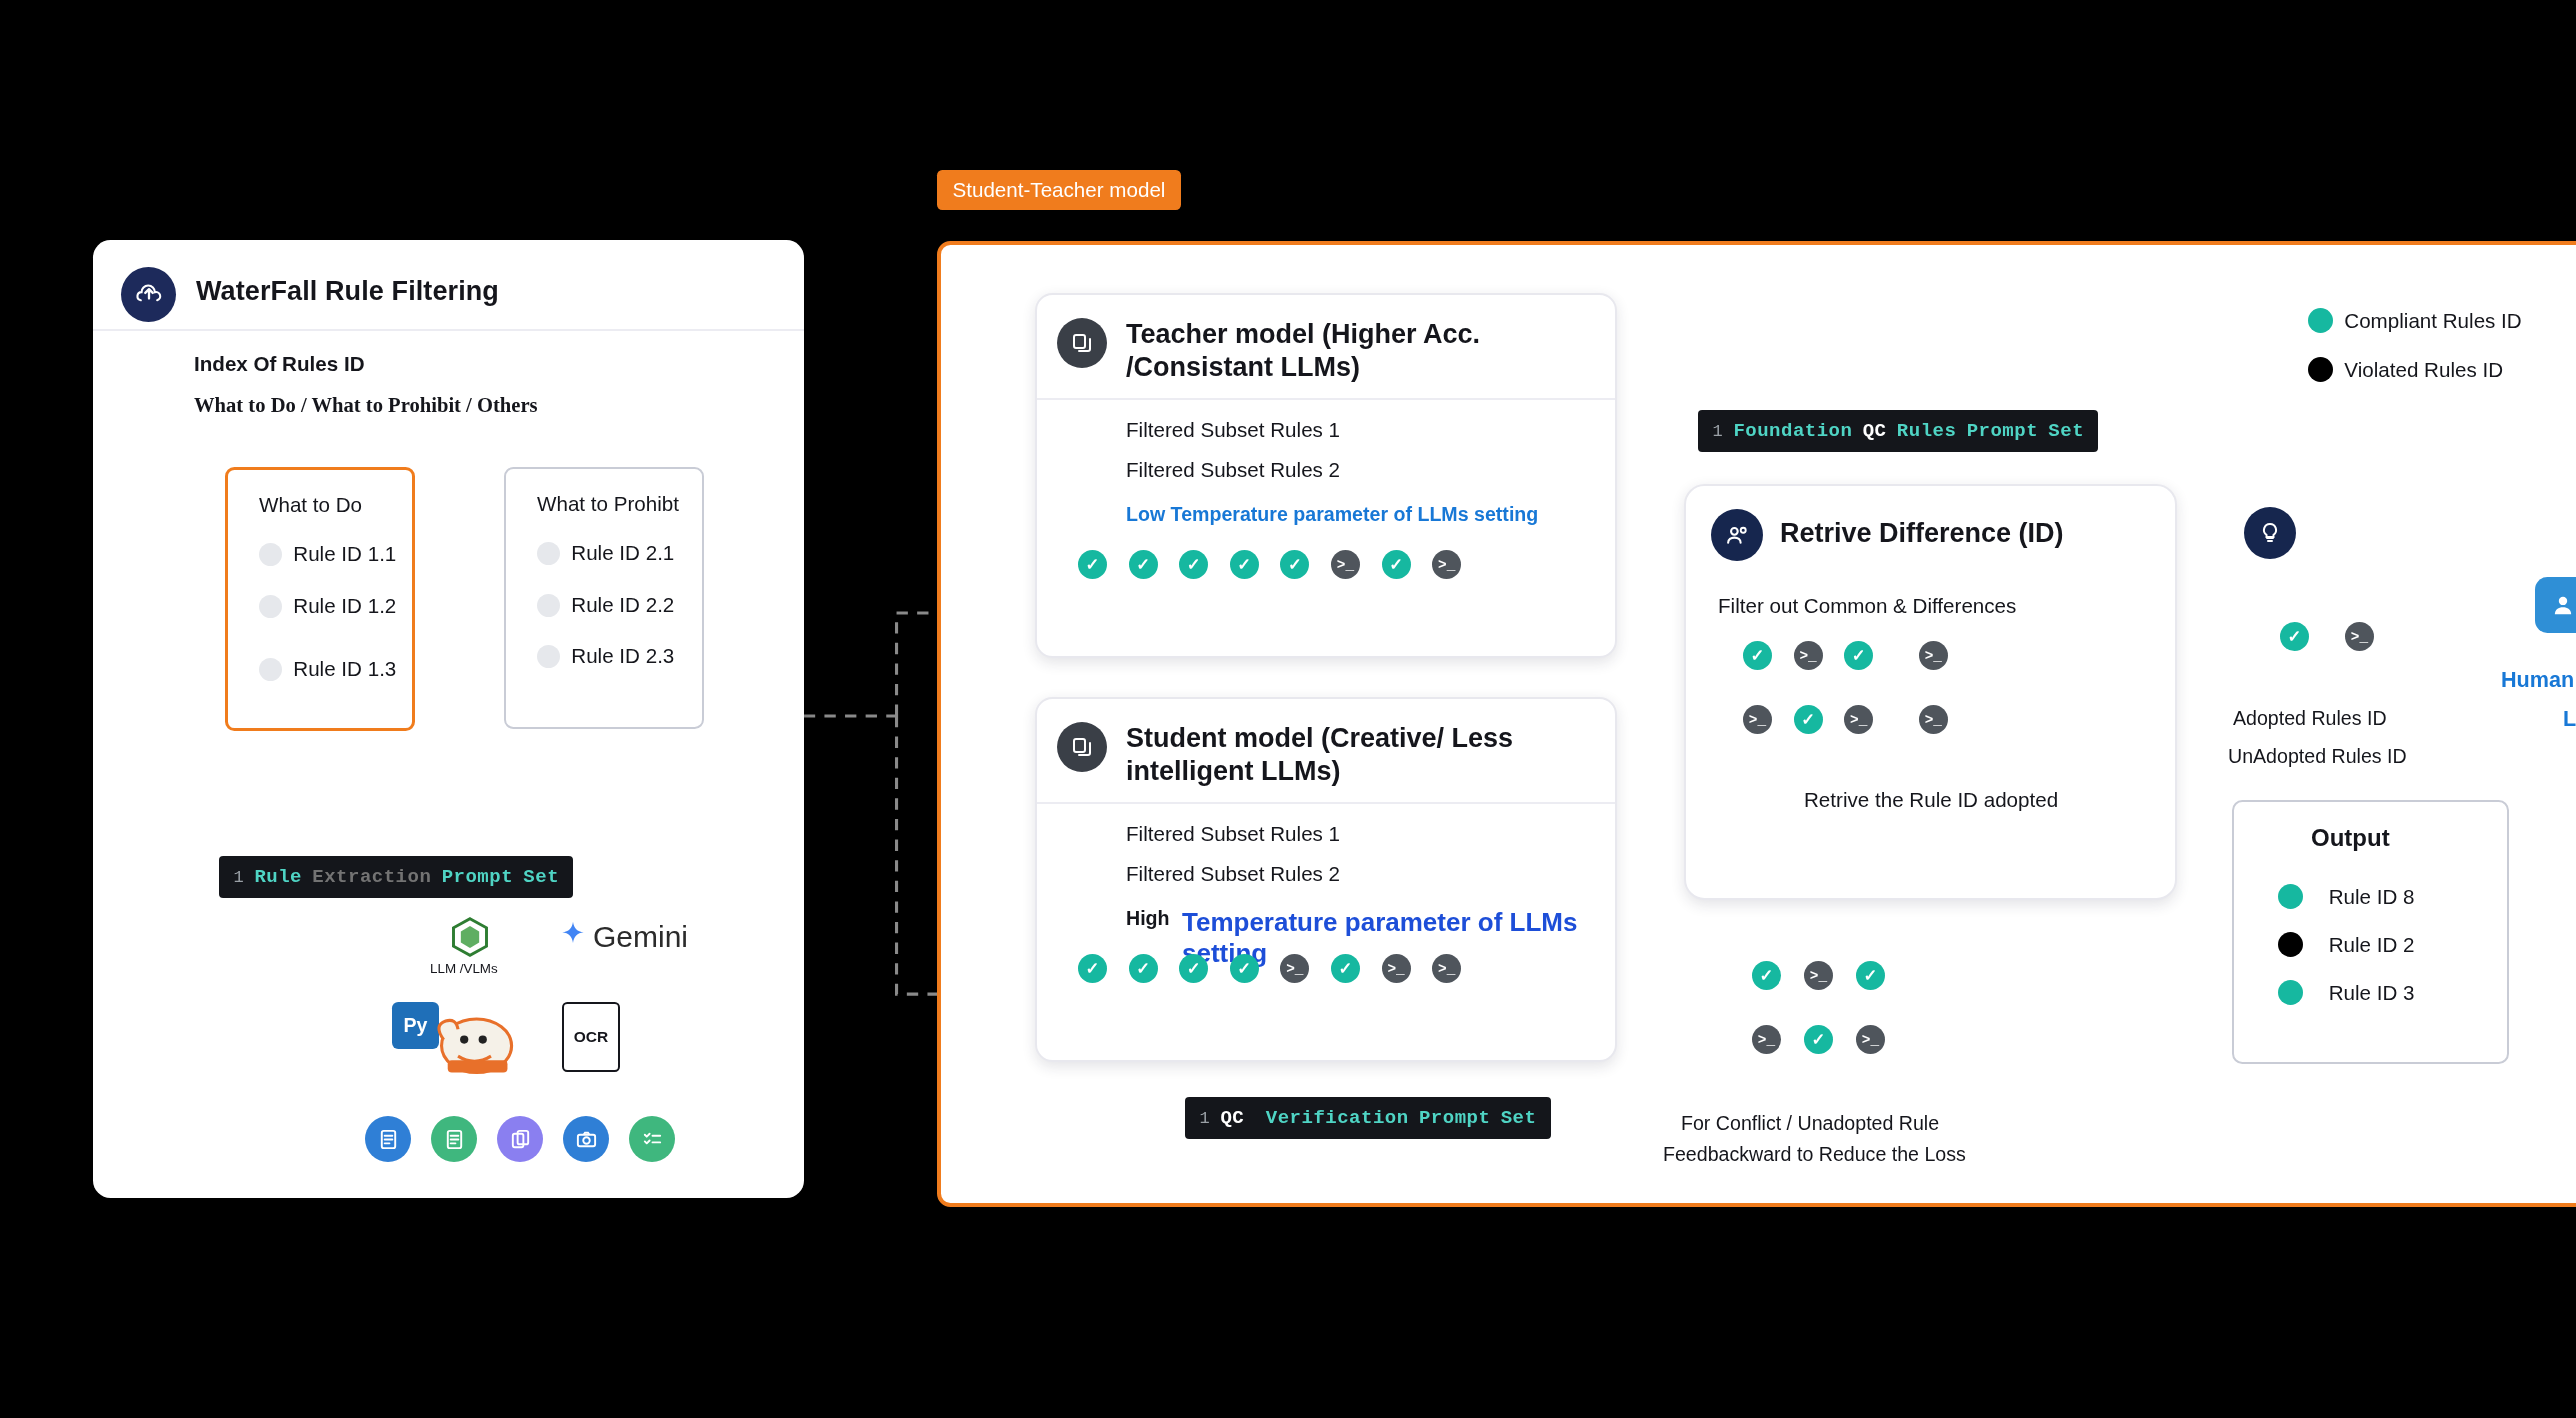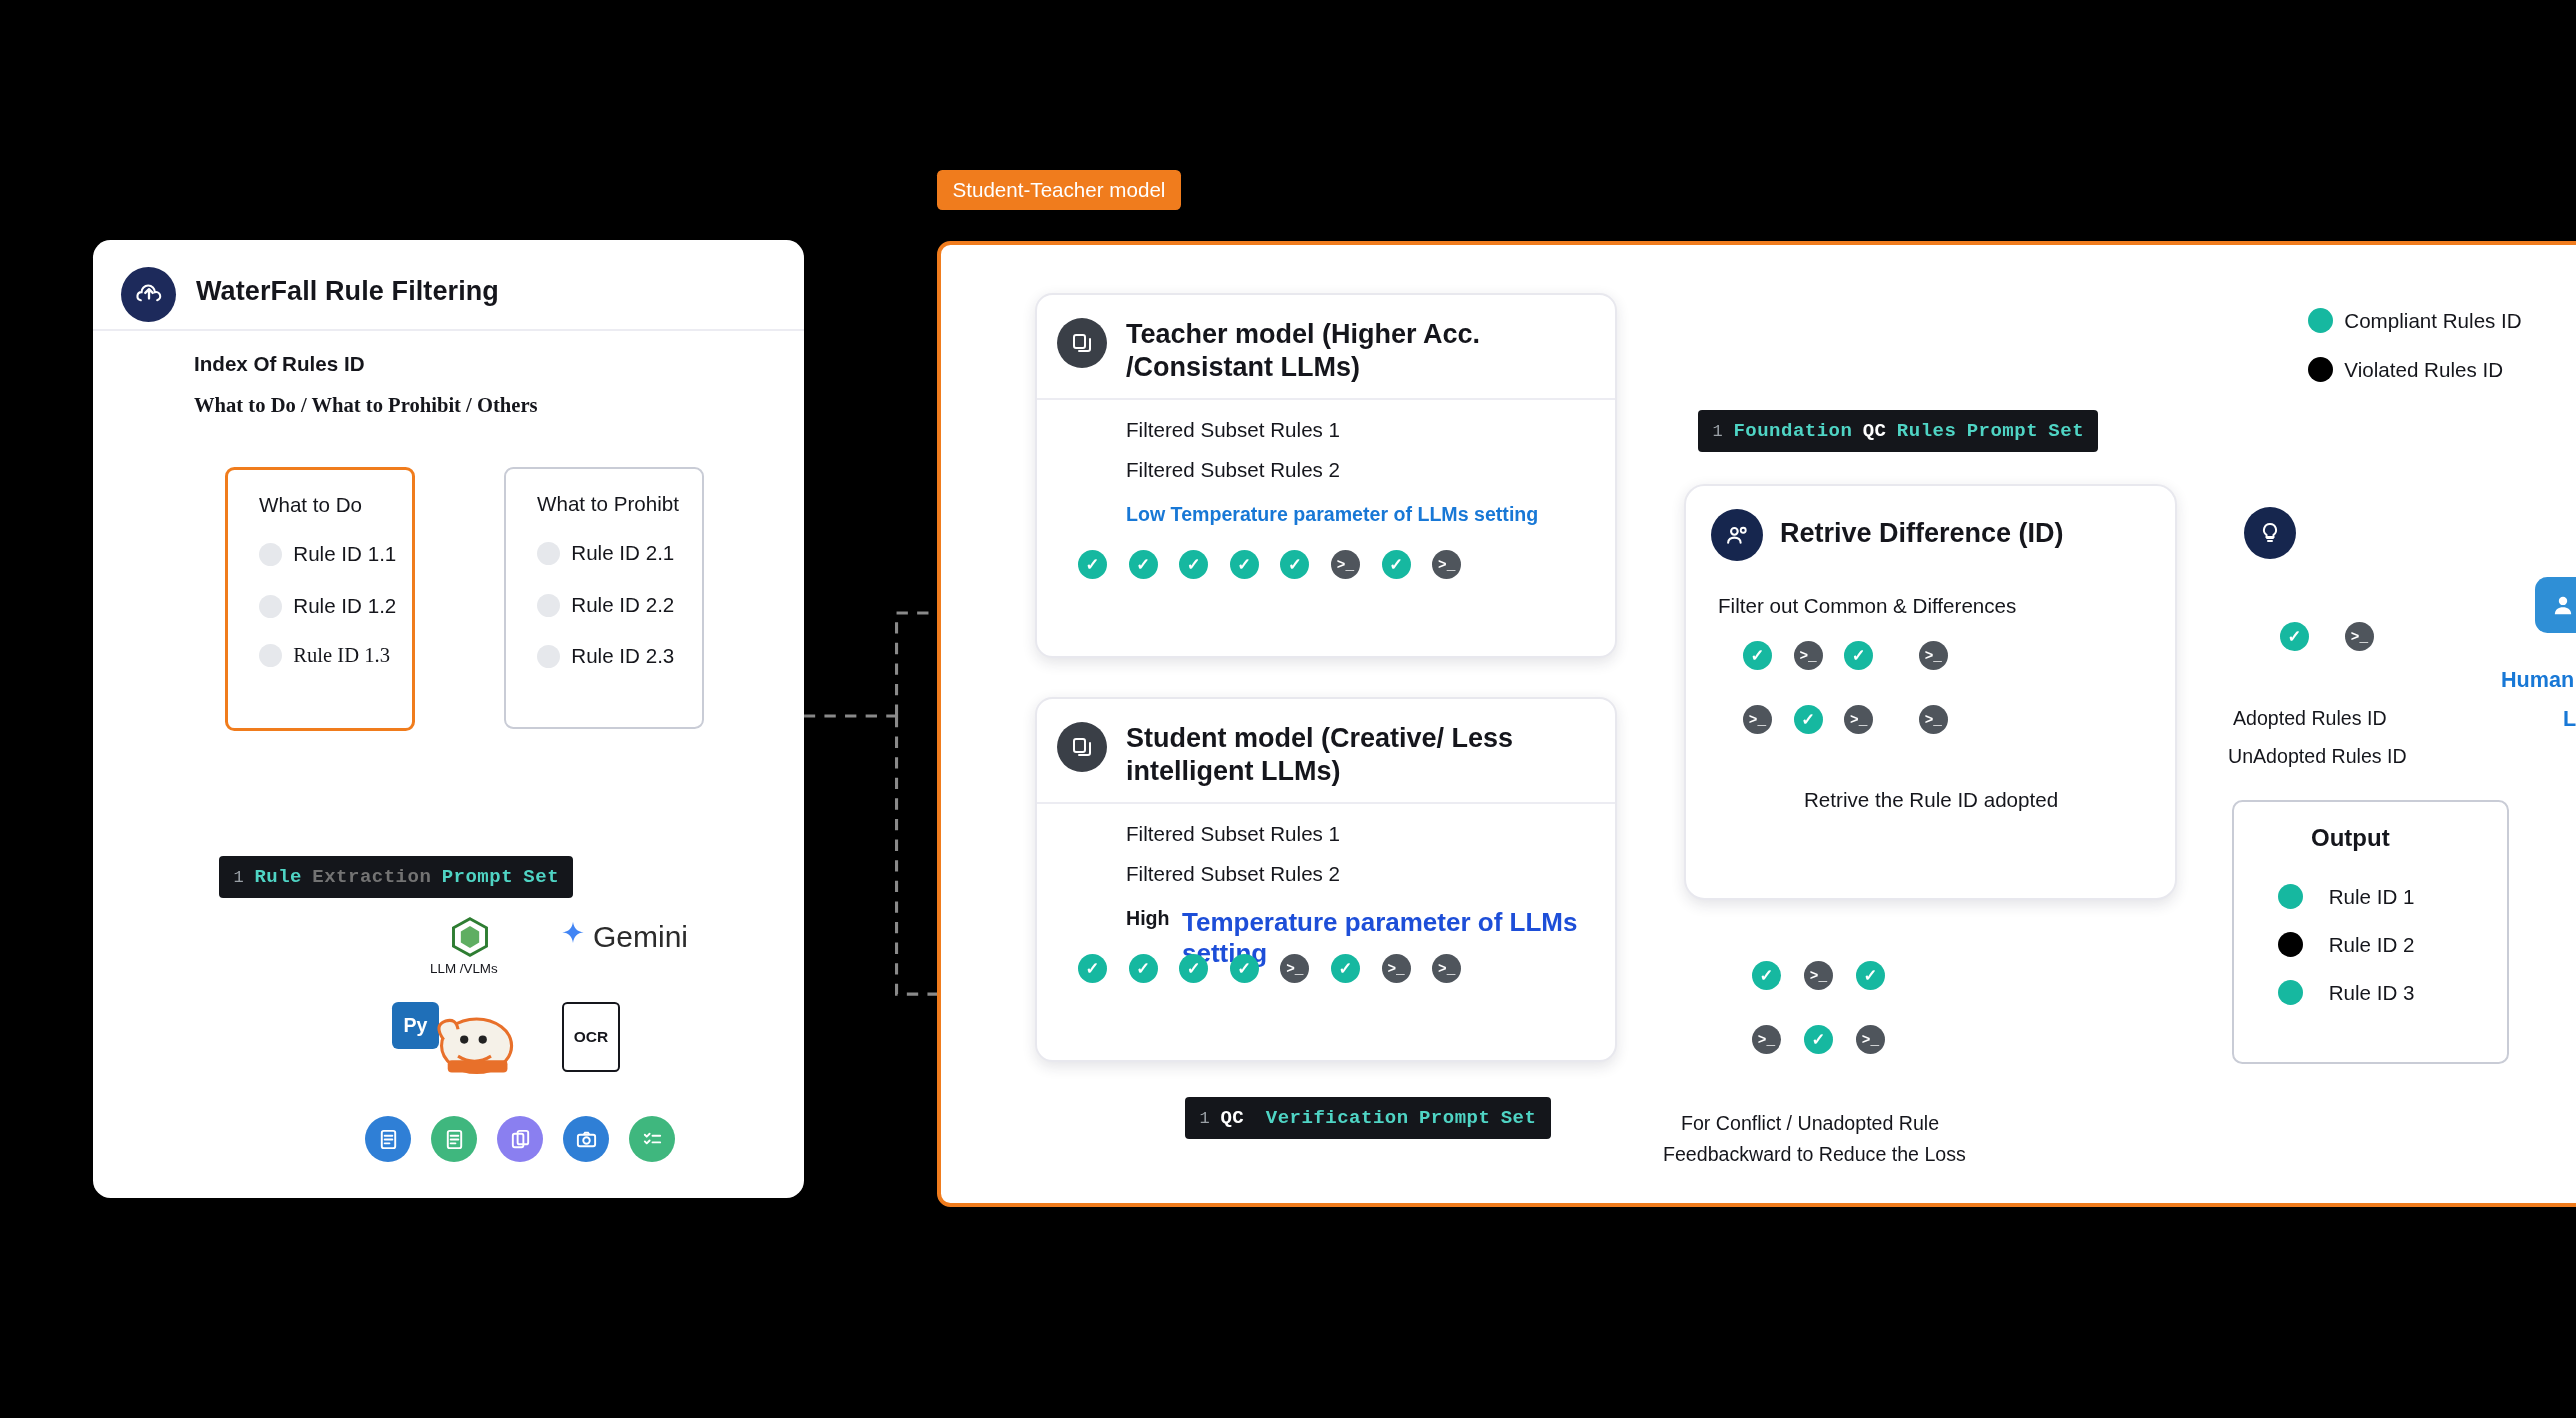--- a/index.html
+++ b/index.html
@@ -169,21 +169,21 @@
     <div class="abs orangebox" style="left:84px; top:227px; width:184px; height:258px;">
       <div class="abs" style="left:31px; top:23px; font-size:20.6px; color:#15161c;">What to Do</div>
       <div class="abs rowline" style="left:31px; top:72px;">
         <span class="radio-dot"></span>
         <span style="font-size:20.6px; color:#15161c;">Rule ID 1.1</span>
       </div>
       <div class="abs rowline" style="left:31px; top:124px;">
         <span class="radio-dot"></span>
         <span style="font-size:20.6px; color:#15161c;">Rule ID 1.2</span>
       </div>
-      <div class="abs rowline" style="left:31px; top:174px;font-family:Liberation Serif, serif;">
+      <div class="abs rowline" style="left:31px; top:187px;">
         <span class="radio-dot"></span>
         <span style="font-size:20.6px; color:#15161c;">Rule ID 1.3</span>
       </div>
     </div>
 
     <div class="abs orangebox" style="left:363px; top:227px; width:196px; height:258px; border-color:#c9ccd6; border-width:2.1px;">
       <div class="abs" style="left:31px; top:23px; font-size:20.6px; color:#15161c;">What to Prohibt</div>
       <div class="abs rowline" style="left:31px; top:72px;">
         <span class="radio-dot"></span>
         <span style="font-size:20.6px; color:#15161c;">Rule ID 2.1</span>
@@ -400,21 +400,21 @@
       <path d="M5 20c0-3.8 3.1-6 7-6s7 2.2 7 6" fill="#fff"></path>
     </svg>
   </div>
   <div class="abs" style="left:2501px; top:667px; font-size:21.6px; font-weight:700; color:#1878d6;">Human in the</div>
   <div class="abs" style="left:2563px; top:706px; font-size:21.6px; font-weight:700; color:#1878d6;">Loop</div>
 
   <div class="abs" style="left:2232px; top:800px; width:273px; height:260px; background:#fff; border:2.1px solid #c9ccd6; border-radius:10.3px;">
     <div class="abs" style="left:77px; top:21.6px; font-size:24px; font-weight:700; color:#15161c;">Output</div>
     <div class="abs rowline" style="left:44px; top:82px;">
       <span class="legend-dot" style="background:#16b8a0;"></span>
-      <span style="font-size:20.6px; color:#15161c; margin-left:14.4px;">Rule ID 1</span>
+      <span style="font-size:20.6px; color:#15161c; margin-left:14.4px;">Rule ID 8</span>
     </div>
     <div class="abs rowline" style="left:44px; top:130px;">
       <span class="legend-dot" style="background:#000000;"></span>
       <span style="font-size:20.6px; color:#15161c; margin-left:14.4px;">Rule ID 2</span>
     </div>
     <div class="abs rowline" style="left:44px; top:178px;">
       <span class="legend-dot" style="background:#16b8a0;"></span>
       <span style="font-size:20.6px; color:#15161c; margin-left:14.4px;">Rule ID 3</span>
     </div>
   </div>

